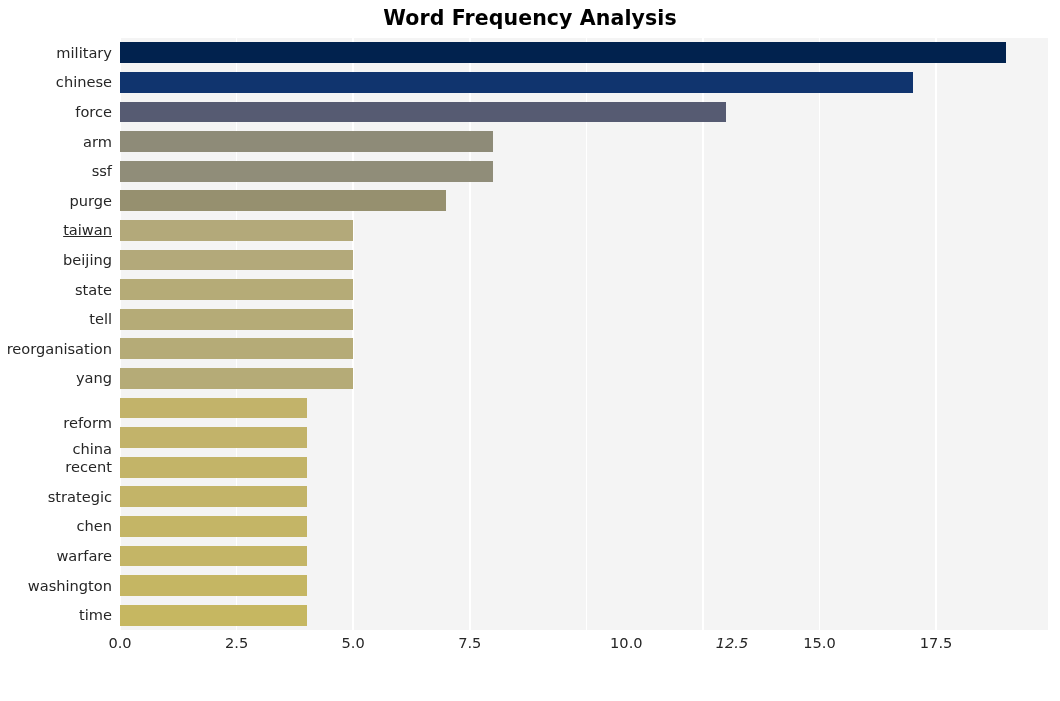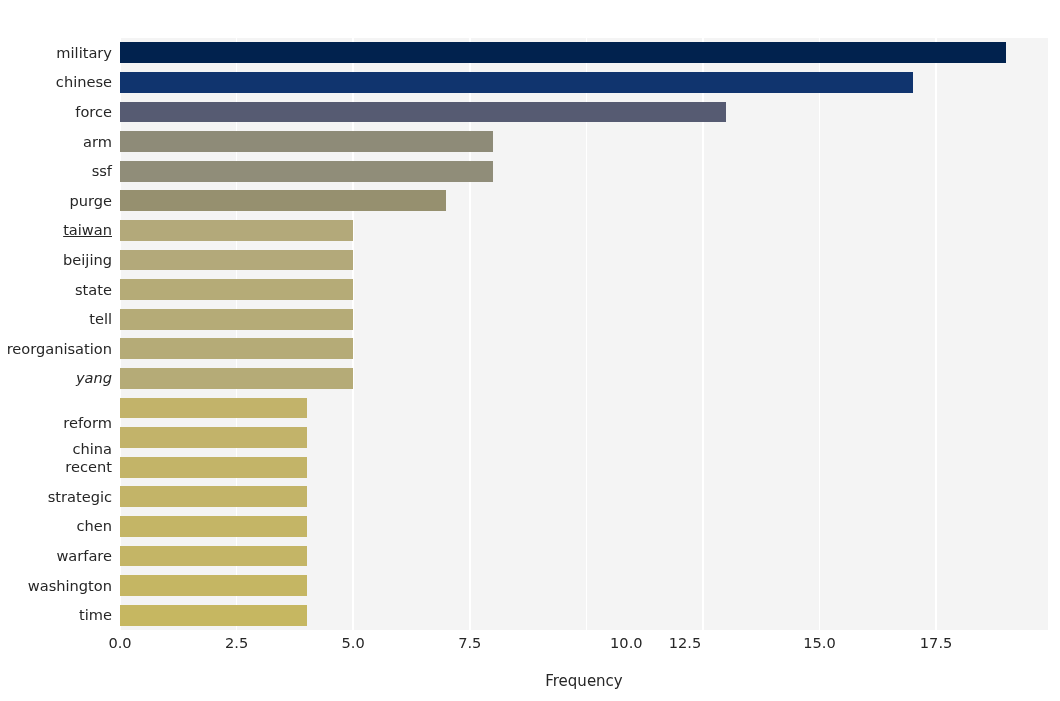--- a/index.html
+++ b/index.html
@@ -111,20 +111,21 @@
     text-align: center;
     font-size: 15px;
     color: #262626;
   }
 </style>
 </head>
 <body>
 
 <div id="figure">
 
+  <div id="chart-title">Word Frequency Analysis</div>
 
   <div id="plot-area">
     <div id="gridlines">
         <div class="gridline-v" style="left: -0.8px;"></div>
         <div class="gridline-v" style="left: 115.783px;"></div>
         <div class="gridline-v" style="left: 232.366px;"></div>
         <div class="gridline-v" style="left: 348.949px;"></div>
         <div class="gridline-v" style="left: 465.532px;"></div>
         <div class="gridline-v" style="left: 582.115px;"></div>
         <div class="gridline-v" style="left: 698.697px;"></div>
@@ -199,36 +200,35 @@
       <div class="y-label" style="top: 35.4px;">chinese</div>
       <div class="y-label" style="top: 65px; margin-left: 33px;">force</div>
       <div class="y-label" style="top: 94.6px;">arm</div>
       <div class="y-label" style="top: 124.2px;">ssf</div>
       <div class="y-label" style="top: 153.8px;">purge</div>
       <div class="y-label" style="top: 183.4px; text-decoration: underline;">taiwan</div>
       <div class="y-label" style="top: 213px;">beijing</div>
       <div class="y-label" style="top: 242.6px;">state</div>
       <div class="y-label" style="top: 272.2px;">tell</div>
       <div class="y-label" style="top: 301.8px;">reorganisation</div>
-      <div class="y-label" style="top: 331.4px; font-style: italic;">yang</div>
+      <div class="y-label" style="top: 331.4px;">yang</div>
       <div class="y-label" style="top: 376px;">reform</div>
       <div class="y-label" style="top: 402px;">china</div>
       <div class="y-label" style="top: 420.2px;">recent</div>
       <div class="y-label" style="top: 449.8px;">strategic</div>
       <div class="y-label" style="top: 479.4px;">chen</div>
       <div class="y-label" style="top: 509px;">warfare</div>
       <div class="y-label" style="top: 538.6px;">washington</div>
       <div class="y-label" style="top: 568.2px;">time</div>
     </div>
   <div id="x-labels">
       <div class="x-label" style="left: 0px;">0.0</div>
       <div class="x-label" style="left: 116.583px;">2.5</div>
       <div class="x-label" style="left: 233.166px;">5.0</div>
       <div class="x-label" style="left: 349.749px;">7.5</div>
       <div class="x-label" style="left: 466.332px; margin-left: 40px;">10.0</div>
-      <div class="x-label" style="left: 565px;">12.5</div>
+      <div class="x-label" style="left: 612px; font-style: italic;">12.5</div>
       <div class="x-label" style="left: 699.497px;">15.0</div>
       <div class="x-label" style="left: 816.08px;">17.5</div>
     </div>
 
-  <div id="x-axis-title">Frequency</div>
 
 </div>
 
 </body></html>

